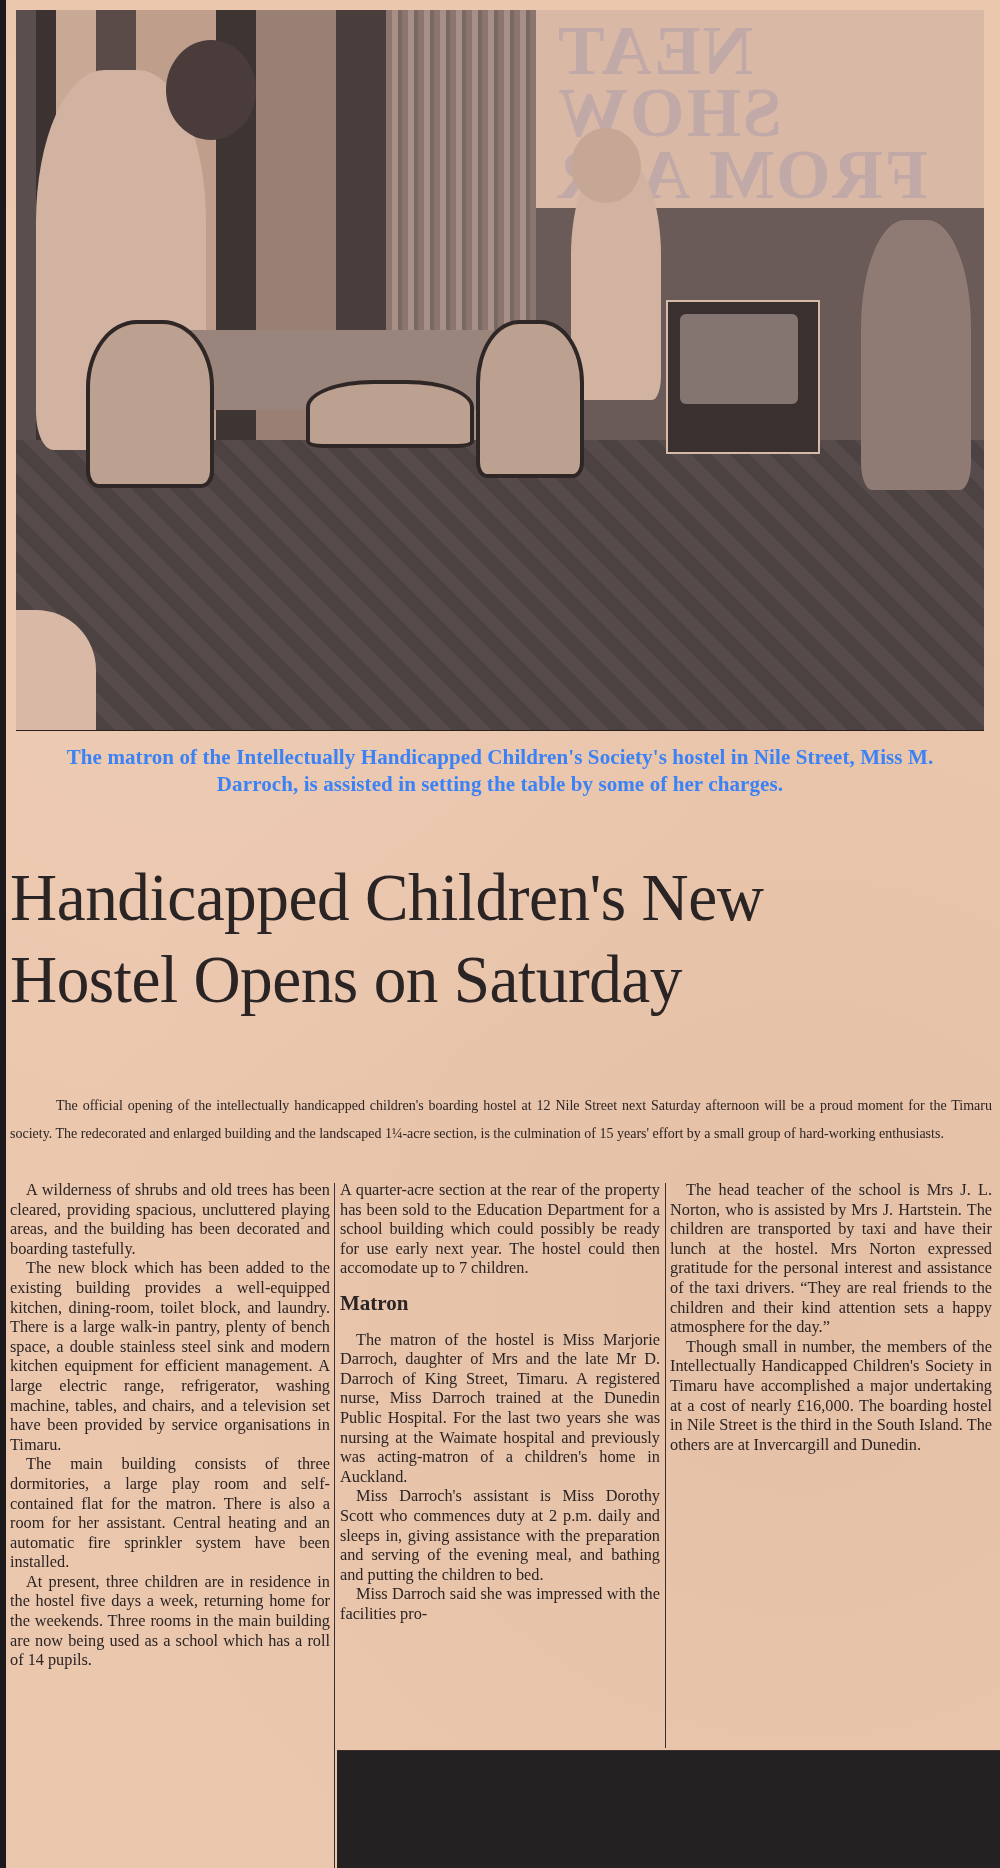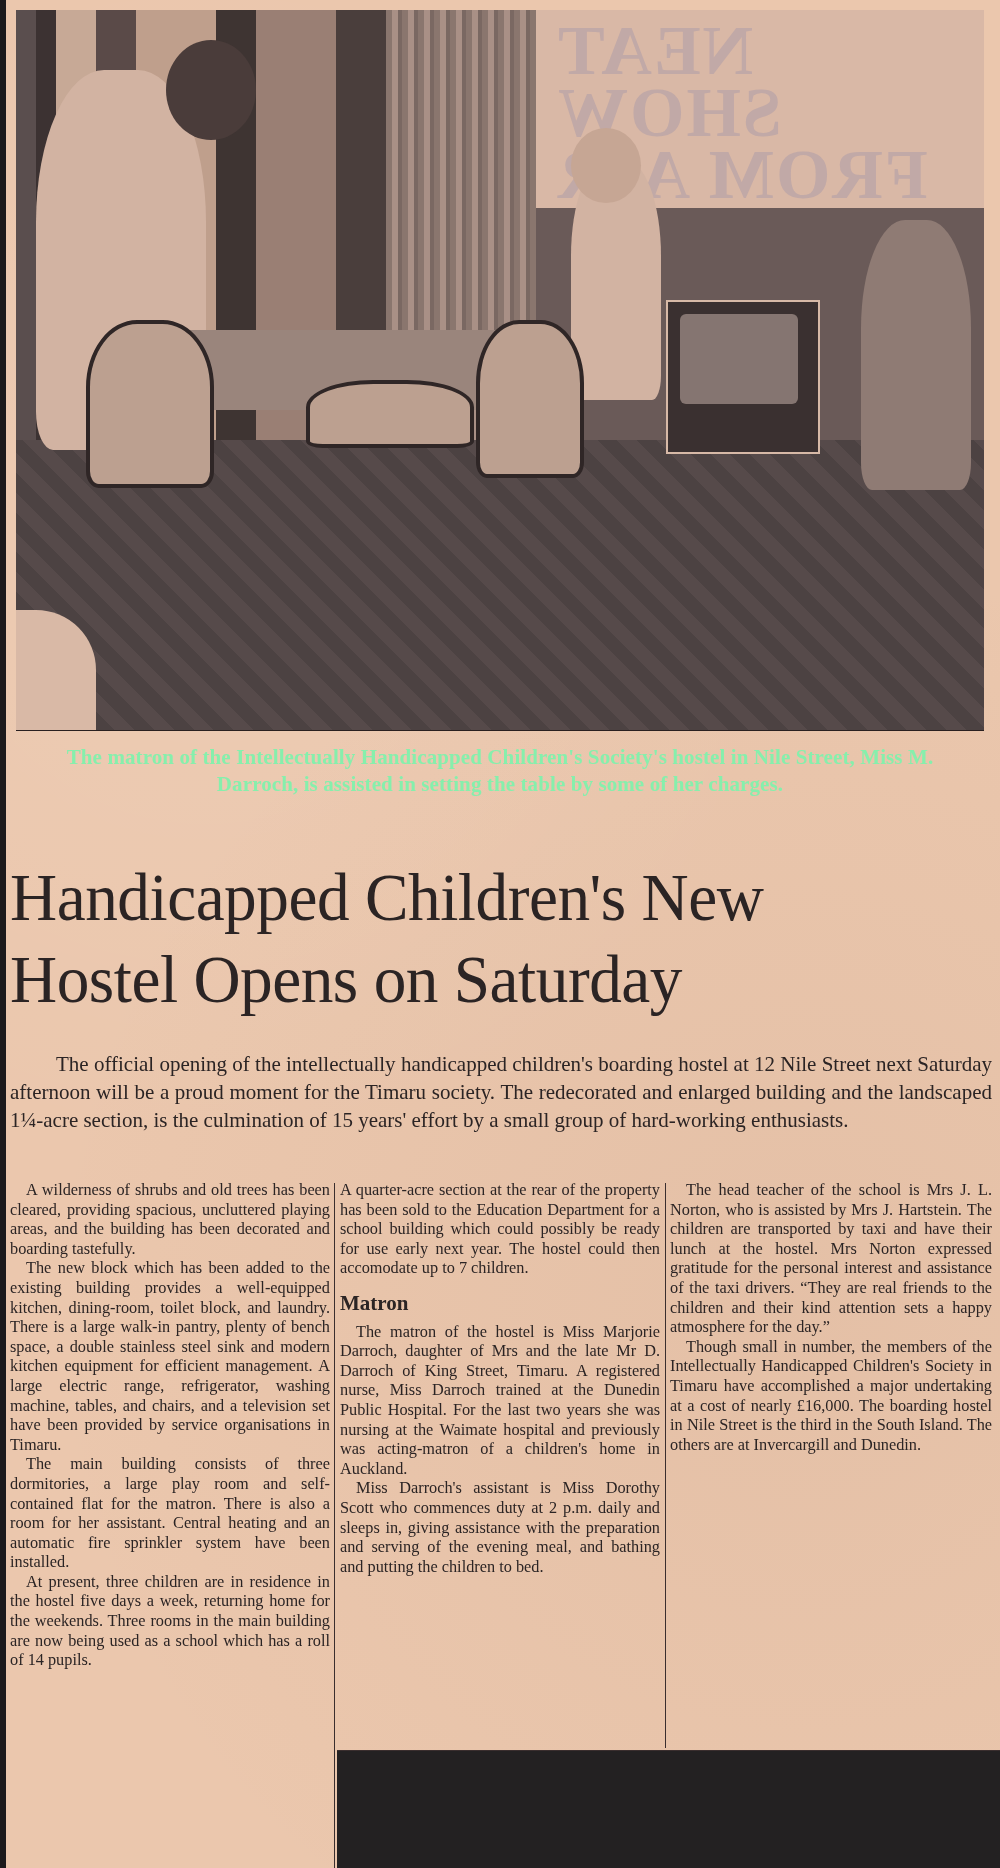--- a/index.html
+++ b/index.html
@@ -67,48 +67,48 @@
   .photo .chair {
     position: absolute; border: 4px solid #2f2626; border-radius: 40% 40% 10% 10%; background: #bca090;
   }
   .photo .tablecloth-corner {
     position: absolute; left: 0; top: 600px; width: 80px; height: 120px; background: #d9b9a6; border-radius: 0 60px 0 0;
   }
   
   .caption {
     position: absolute; left: 40px; top: 744px; width: 920px;
     font-size: 21px; line-height: 27px; text-align: center; font-weight: bold;
-    color: #86efac; letter-spacing: 0.1px;
+    color: #3b82f6; letter-spacing: 0.1px;
   }
   
   .headline {
     position: absolute; left: 10px; top: 856px; width: 990px;
     font-family: "Liberation Serif", serif; font-size: 68px; line-height: 82px;
     color: #2b2424; letter-spacing: -0.5px;
     transform: scaleX(0.96); transform-origin: left top;
   }
   
   .lead {
-    position: absolute; left: 10px; top: 1050px; width: 982px;
-    font-size: 21px; line-height: 28px; text-align: justify; text-indent: 46px;
+    position: absolute; left: 10px; top: 1092px; width: 982px;
+    font-size: 14px; line-height: 28px; text-align: justify; text-indent: 46px;
     color: #2b2424;
   }
   
   .col {
     position: absolute; top: 1180px;
     font-size: 16.3px; line-height: 19.6px; text-align: justify; color: #2b2424;
   }
   .col p { margin: 0; text-indent: 16px; }
   .col p + p { }
   .col-1 { left: 10px; width: 320px; }
   .col-2 { left: 340px; width: 320px; }
   .col-3 { left: 670px; width: 322px; }
   .col-rule { position: absolute; width: 1px; background: #3a2e2e; }
   .subhead {
-    font-size: 21px; font-weight: bold; margin: 16px 0 8px 0; color: #2b2424;
+    font-size: 21px; font-weight: bold; margin: 16px 0 16px 0; color: #2b2424;
   }
   .black-fill {
     position: absolute; background: #232122;
   }
   .clip-border-bottom { position: absolute; height: 1px; background: #3a2e2e; }
 </style>
 </head>
 <body>
 
 <div class="left-edge"></div>
@@ -157,20 +157,21 @@
   <p>At present, three children are in residence in the hostel five days a week, returning home for the weekends. Three rooms in the main building are now being used as a school which has a roll of 14 pupils.</p>
 </div>
 
 <div class="col-rule" style="left:334px;top:1183px;height:685px;"></div>
 
 <div class="col col-2">
   <p style="text-indent:0">A quarter-acre section at the rear of the property has been sold to the Education Department for a school building which could possibly be ready for use early next year. The hostel could then accomodate up to 7 children.</p>
   <div class="subhead">Matron</div>
   <p>The matron of the hostel is Miss Marjorie Darroch, daughter of Mrs and the late Mr D. Darroch of King Street, Timaru. A registered nurse, Miss Darroch trained at the Dunedin Public Hospital. For the last two years she was nursing at the Waimate hospital and previously was acting-matron of a children's home in Auckland.</p>
   <p>Miss Darroch's assistant is Miss Dorothy Scott who commences duty at 2 p.m. daily and sleeps in, giving assistance with the preparation and serving of the evening meal, and bathing and putting the children to bed.</p>
+  <p>Miss Darroch said she was impressed with the facilities pro-</p>
 </div>
 
 <div class="col-rule" style="left:665px;top:1183px;height:565px;"></div>
 
 <div class="col col-3">
   <p>The head teacher of the school is Mrs J. L. Norton, who is assisted by Mrs J. Hartstein. The children are transported by taxi and have their lunch at the hostel. Mrs Norton expressed gratitude for the personal interest and assistance of the taxi drivers. “They are real friends to the children and their kind attention sets a happy atmosphere for the day.”</p>
   <p>Though small in number, the members of the Intellectually Handicapped Children's Society in Timaru have accomplished a major undertaking at a cost of nearly £16,000. The boarding hostel in Nile Street is the third in the South Island. The others are at Invercargill and Dunedin.</p>
 </div>
 
 <div class="black-fill" style="left:337px;top:1751px;width:330px;height:117px;"></div>

